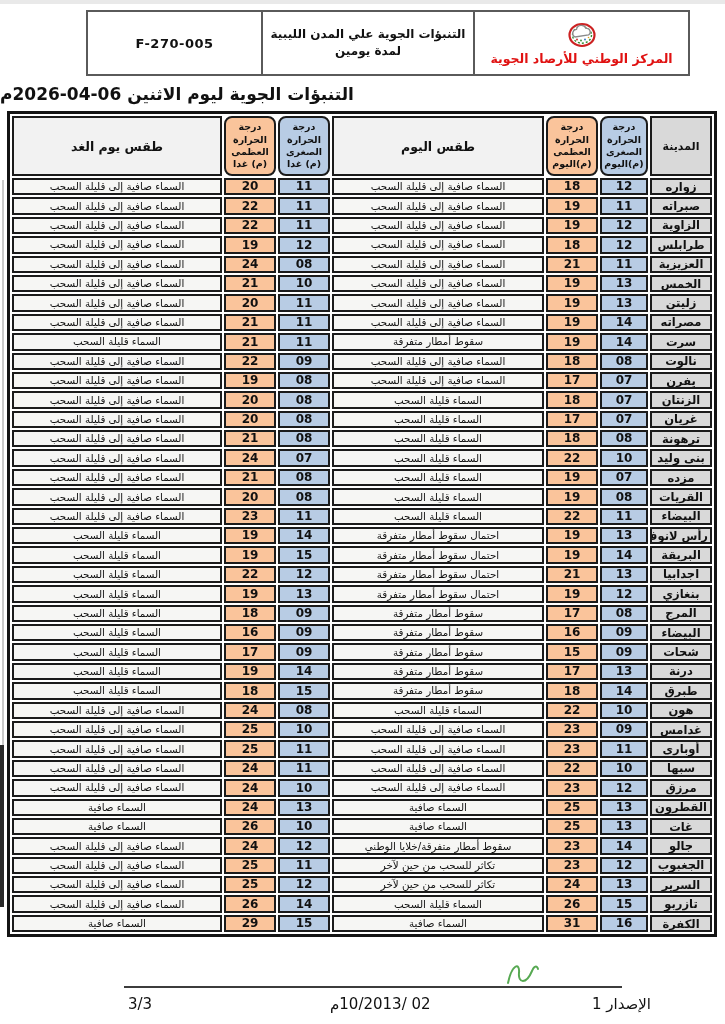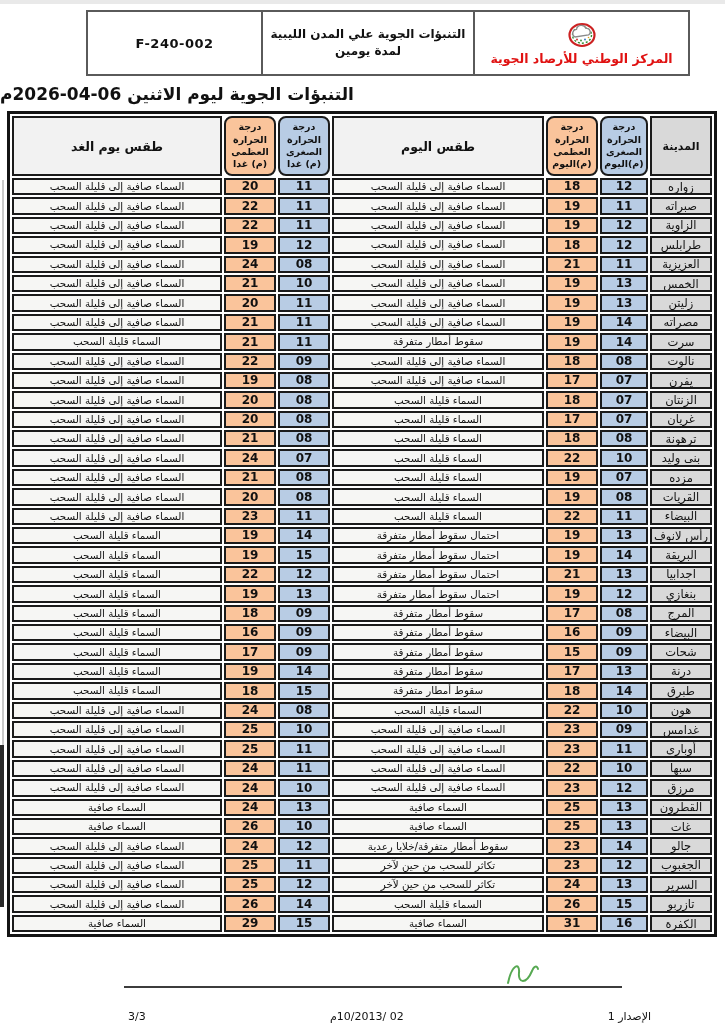--- a/index.html
+++ b/index.html
@@ -34,28 +34,28 @@
   }
   table.wx th,table.wx td{
     border:2px solid #1b1b1b;text-align:center;vertical-align:middle;
     padding:0 2px;overflow:hidden;
   }
   table.wx th{height:56px;font-weight:bold;}
   table.wx td{height:13.4px;line-height:1.05;}
   th.h-temp{font-size:9.5px;line-height:1.3;padding:0 1px;border-radius:8px;}
   th.h-city{font-size:11px;background:var(--city-col,#d9d9d9);}
   th.h-wx{font-size:12.5px;background:#f2f2f2;margin-left:41px;}
-  .col-city{background:var(--city-col,#d9d9d9);font-weight:normal;font-size:11.5px;white-space:nowrap;}
+  .col-city{background:var(--city-col,#d9d9d9);font-weight:bold;font-size:11.5px;white-space:nowrap;}
   .col-min{background:var(--min-col,#b8cce4);font-weight:bold;font-size:12px;}
   .col-max{background:var(--max-col,#fac49b);font-weight:bold;font-size:12px;}
   .col-wx{background:#f6f6f4;font-size:10.3px;white-space:nowrap;}
 
   
   .footer-line{position:absolute;top:986px;left:124px;width:498px;border-top:2px solid #3c3c3c;}
-  .footer-item{position:absolute;top:995px;font-size:11px;margin-top:15px;}
+  .footer-item{position:absolute;top:995px;font-size:15px;}
   .f-page{left:128px;direction:ltr;}
   .f-date{left:330px;}
   .f-version{right:74px;text-align:right;}
   .sig-mark{position:absolute;left:502px;top:956px;width:40px;height:36px;opacity:.85;}
 </style>
 </head>
 <body>
 
 <div class="page">
   <div class="scan-top"></div>
@@ -73,21 +73,21 @@
         <circle cx="23" cy="18.5" r="0.9" fill="#2b6fbb"></circle>
         <circle cx="26.5" cy="16.5" r="0.8" fill="#e0a020"></circle>
       </svg>
       <div class="org-name">المركز الوطني للأرصاد الجوية</div>
     </div>
     <div class="cell cell-formtitle">
       <div>التنبؤات الجوية علي المدن الليبية</div>
       <div>لمدة يومين</div>
     </div>
     <div class="cell cell-code">
-      <span>F-240-002</span>
+      <span>F-270-005</span>
     </div>
   </div>
 
   <div class="doc-title">التنبؤات الجوية ليوم الاثنين 06-04-2026م</div>
 
   <table class="wx">
     <colgroup>
       <col style="width:62px">
         <col style="width:48px">
         <col style="width:52px">
@@ -411,21 +411,21 @@
       <td class="col-max">25</td>
       <td class="col-wx">السماء صافية</td>
       <td class="col-min">10</td>
       <td class="col-max">26</td>
       <td class="col-wx">السماء صافية</td>
     </tr>
         <tr>
       <td class="col-city">جالو</td>
       <td class="col-min">14</td>
       <td class="col-max">23</td>
-      <td class="col-wx">سقوط أمطار متفرقة/خلايا رعدية</td>
+      <td class="col-wx">سقوط أمطار متفرقة/خلايا الوطني</td>
       <td class="col-min">12</td>
       <td class="col-max">24</td>
       <td class="col-wx">السماء صافية إلى قليلة السحب</td>
     </tr>
         <tr>
       <td class="col-city">الجغبوب</td>
       <td class="col-min">12</td>
       <td class="col-max">23</td>
       <td class="col-wx">تكاثر للسحب من حين لآخر</td>
       <td class="col-min">11</td>

